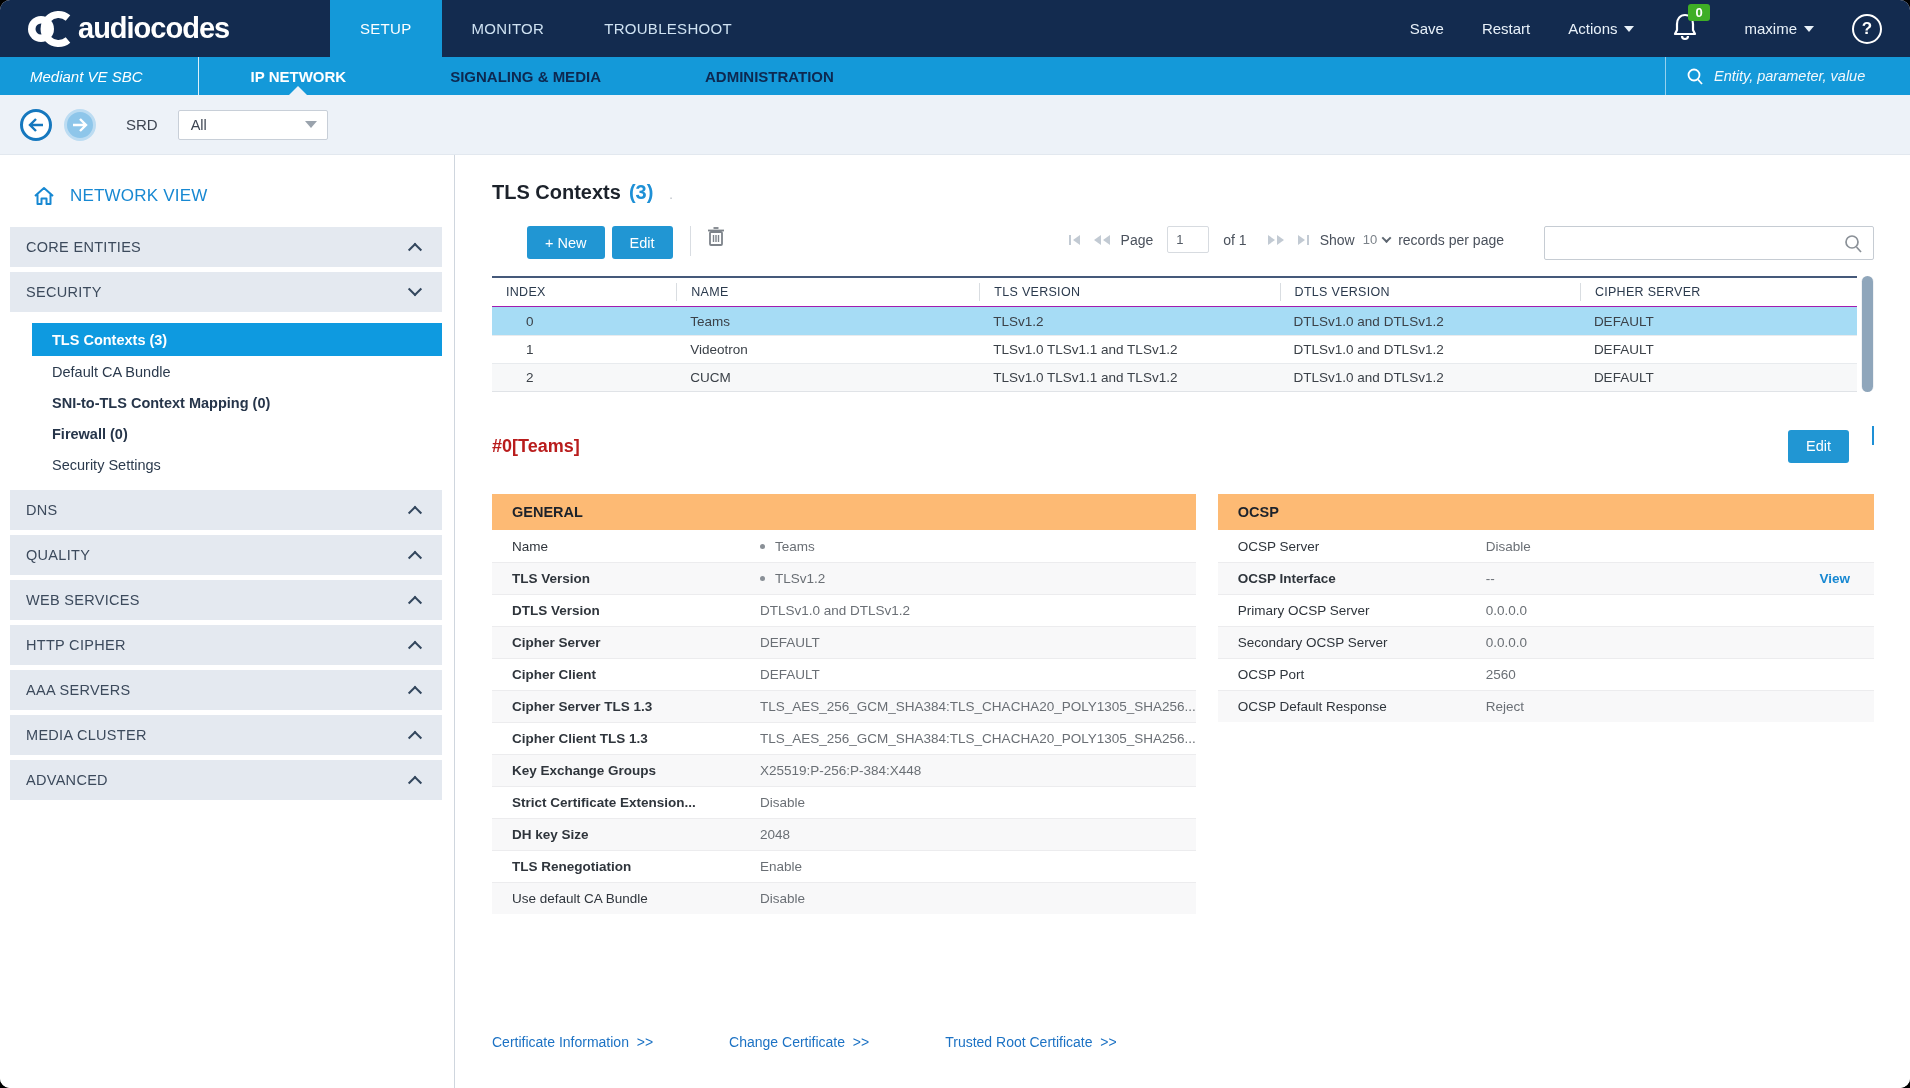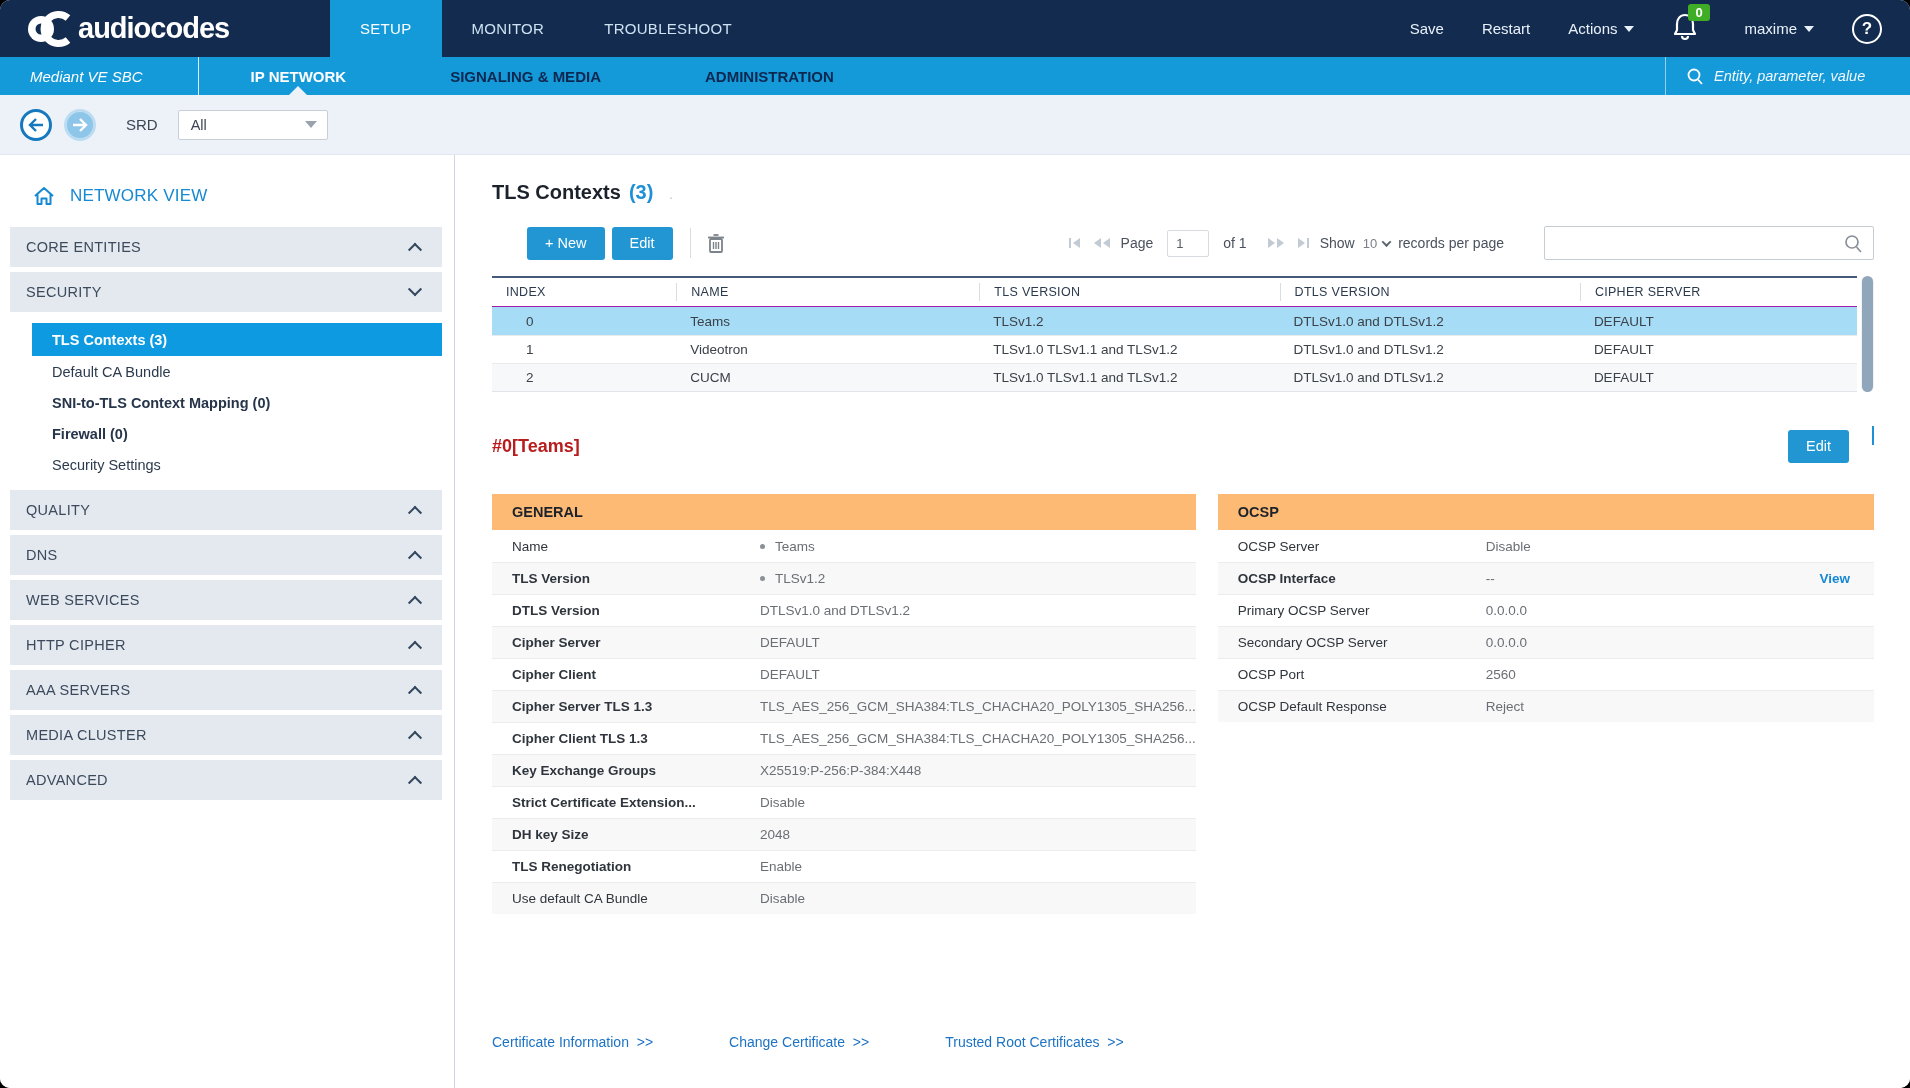--- a/index.html
+++ b/index.html
@@ -115,21 +115,21 @@
     background:#0e9ae0; color:#fff; font-weight:700; margin-left:32px; padding-left:20px; height:33px;
   }
 
   
   .main { flex:1; padding:26px 36px 0 37px; min-width:0; position:relative; }
   .page-title-row { display:flex; align-items:baseline; gap:8px; }
   .page-title { font-size:20px; font-weight:700; color:#1c222b; }
   .page-title-count { font-size:20px; font-weight:700; color:#1e90d6; }
   .title-dot { font-size:13px; color:#b9bec4; margin-left:8px; }
 
-  .actions-row { margin-top:22px; display:flex; align-items:center; height:34px;padding-left:35px; }
+  .actions-row { margin-top:22px; display:flex; align-items:flex-start; height:34px;padding-left:35px; }
   .btn-blue {
     background:#2196d3; color:#fff; font-size:14.5px; border:none; border-radius:3px;
     height:33px; padding:0 18px; cursor:pointer; margin-right:7px;
   }
   .v-sep { width:1px; height:30px; background:#d9dde2; margin:0 16px 0 10px; }
   .icon-btn { background:none; border:none; cursor:pointer; display:flex; align-items:center; }
 
   .pager { margin-left:auto; display:flex; align-items:center; gap:8px; font-size:14px; color:#4a515c; }
   .pg-ic { display:flex; align-items:center; gap:2px; cursor:pointer; padding:0 3px; }
   .tri { width:0; height:0; border-top:5px solid transparent; border-bottom:5px solid transparent; }
@@ -307,25 +307,25 @@
 
       <div class="side-items">
         <div class="side-item selected">TLS Contexts (3)</div>
         <div class="side-item">Default CA Bundle</div>
         <div class="side-item bold">SNI-to-TLS Context Mapping (0)</div>
         <div class="side-item bold">Firewall (0)</div>
         <div class="side-item">Security Settings</div>
       </div>
 
       <div class="side-sec">
+        <span class="side-sec-label">DNS</span>
+        <span class="chev up"></span>
+      </div>
+      <div class="side-sec">
         <span class="side-sec-label">QUALITY</span>
-        <span class="chev up"></span>
-      </div>
-      <div class="side-sec">
-        <span class="side-sec-label">DNS</span>
         <span class="chev up"></span>
       </div>
       <div class="side-sec">
         <span class="side-sec-label">WEB SERVICES</span>
         <span class="chev up"></span>
       </div>
       <div class="side-sec">
         <span class="side-sec-label">HTTP CIPHER</span>
         <span class="chev up"></span>
       </div>
@@ -537,18 +537,18 @@
           <div class="p-row alt">
             <span class="p-label">OCSP Default Response</span>
             <span class="p-value">Reject</span>
           </div>
         </div>
       </div>
 
       <div class="foot-links">
         <span class="foot-link"><span>Certificate Information</span>&nbsp;&nbsp;<span>&gt;&gt;</span></span>
         <span class="foot-link"><span>Change Certificate</span>&nbsp;&nbsp;<span>&gt;&gt;</span></span>
-        <span class="foot-link"><span>Trusted Root Certificates</span>&nbsp;&nbsp;<span>&gt;&gt;</span></span>
+        <span class="foot-link"><span>Trusted Root Certificate</span>&nbsp;&nbsp;<span>&gt;&gt;</span></span>
       </div>
 
     </div>
   </div>
 </div>
 
 </body></html>

